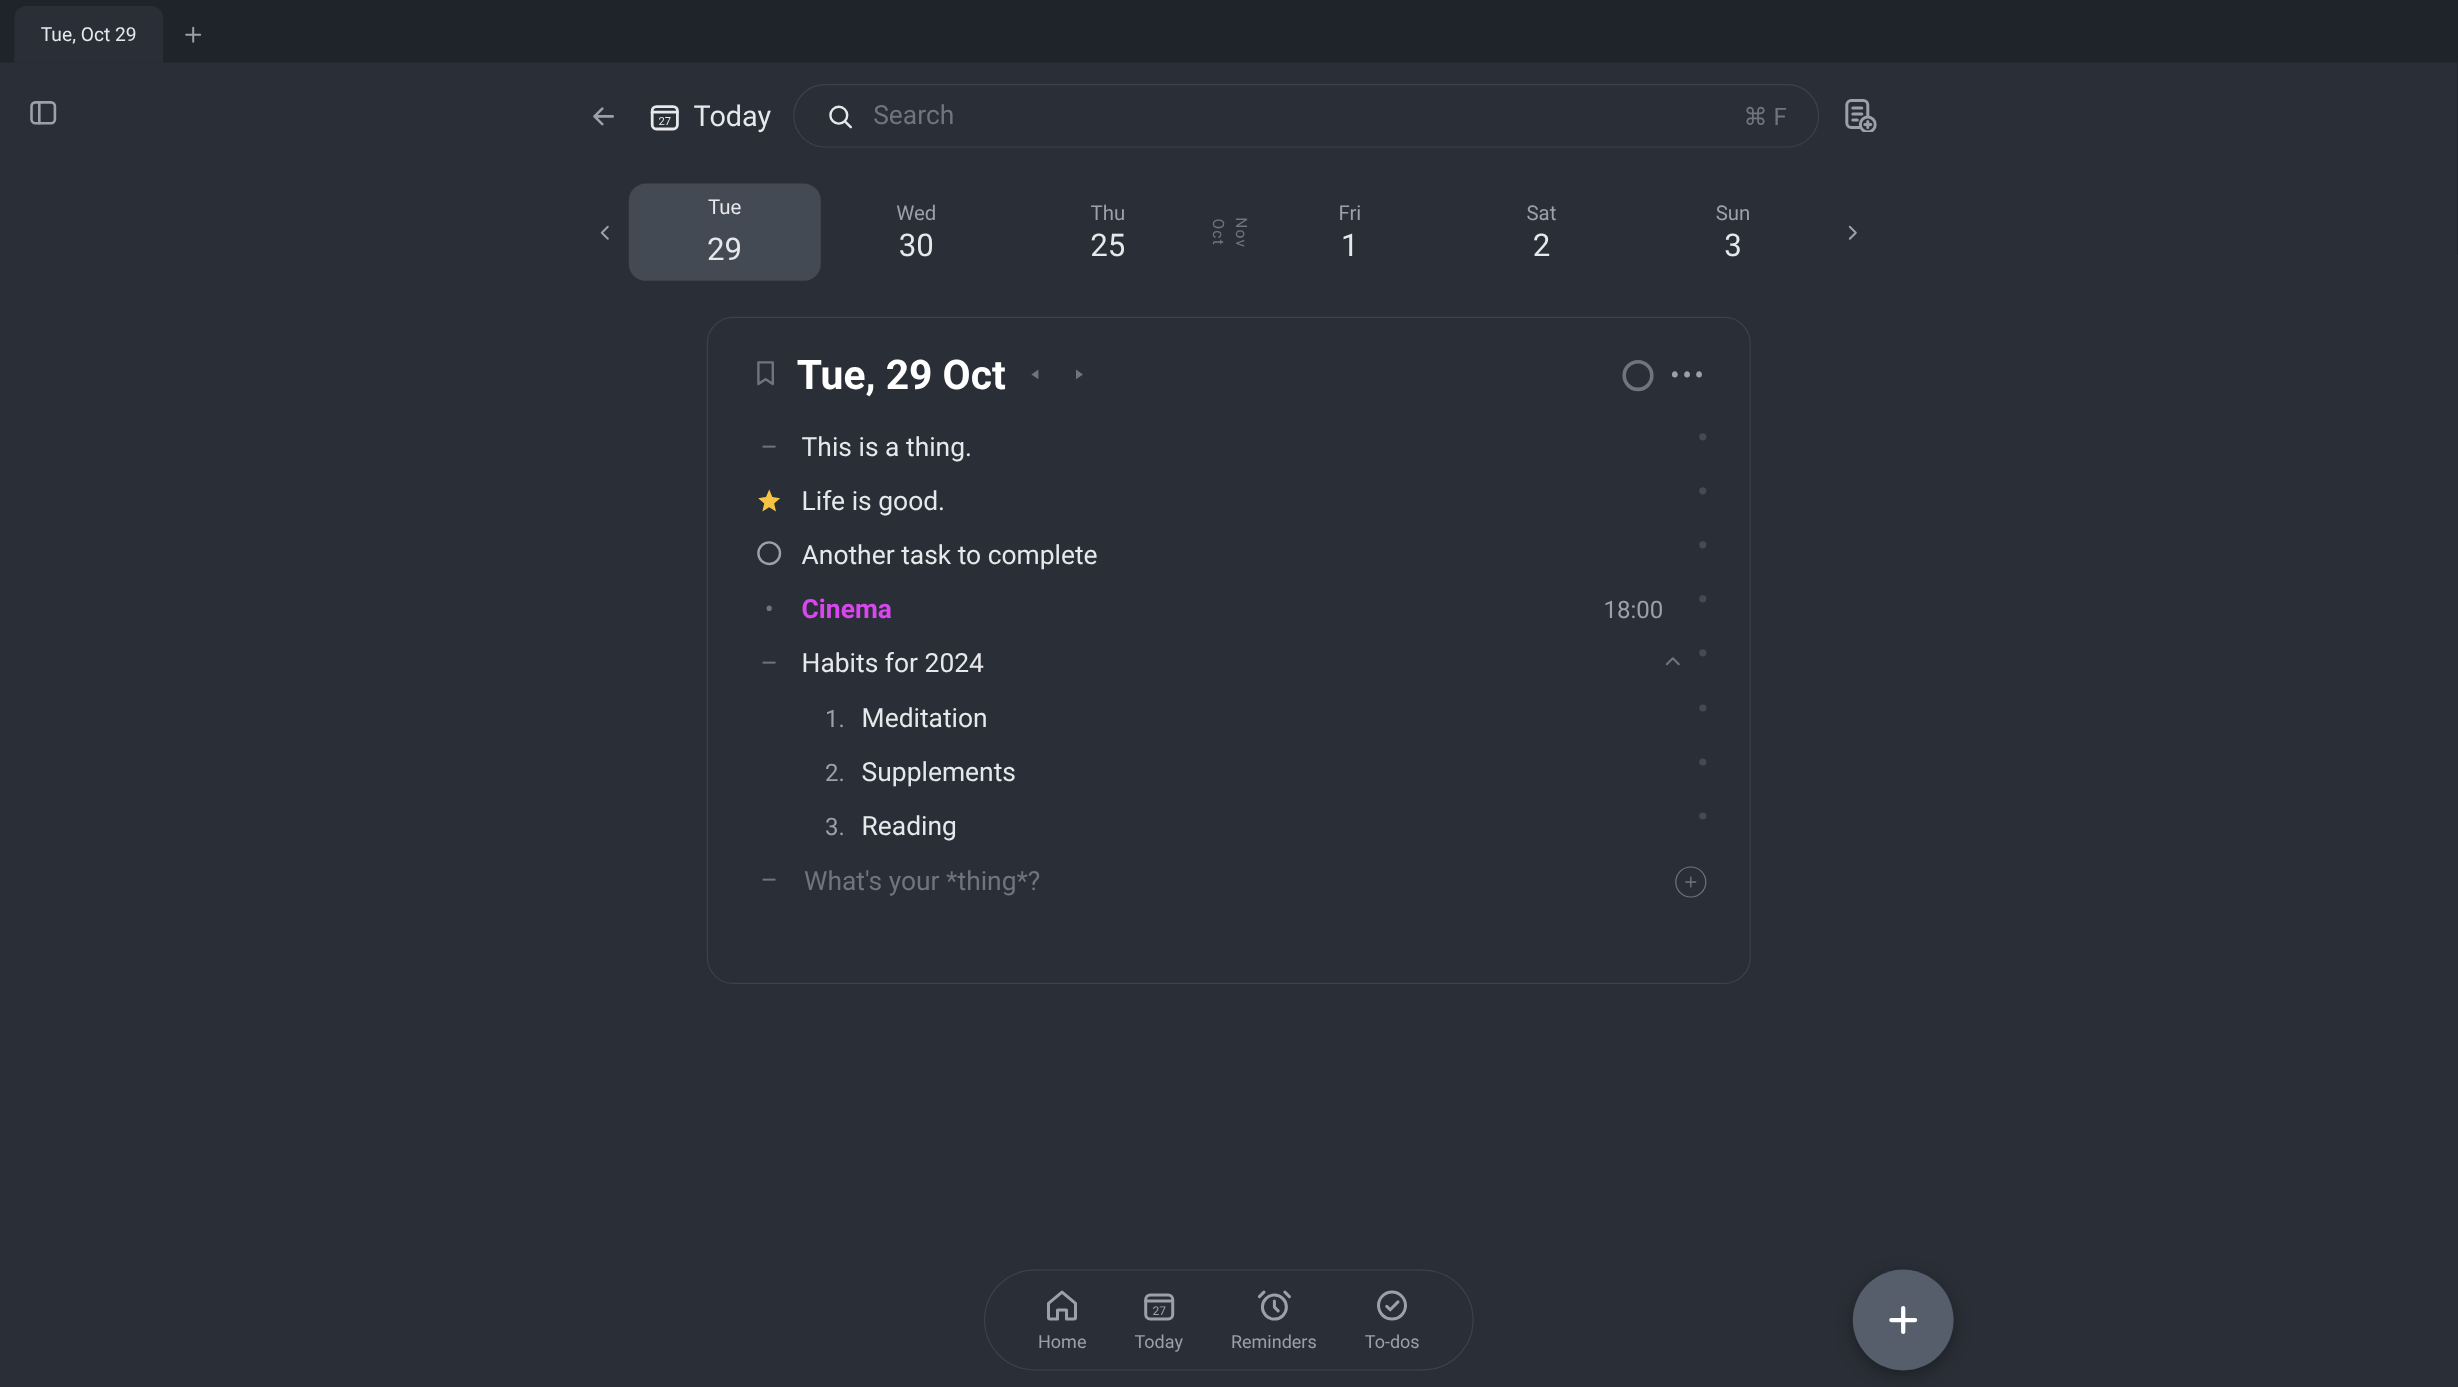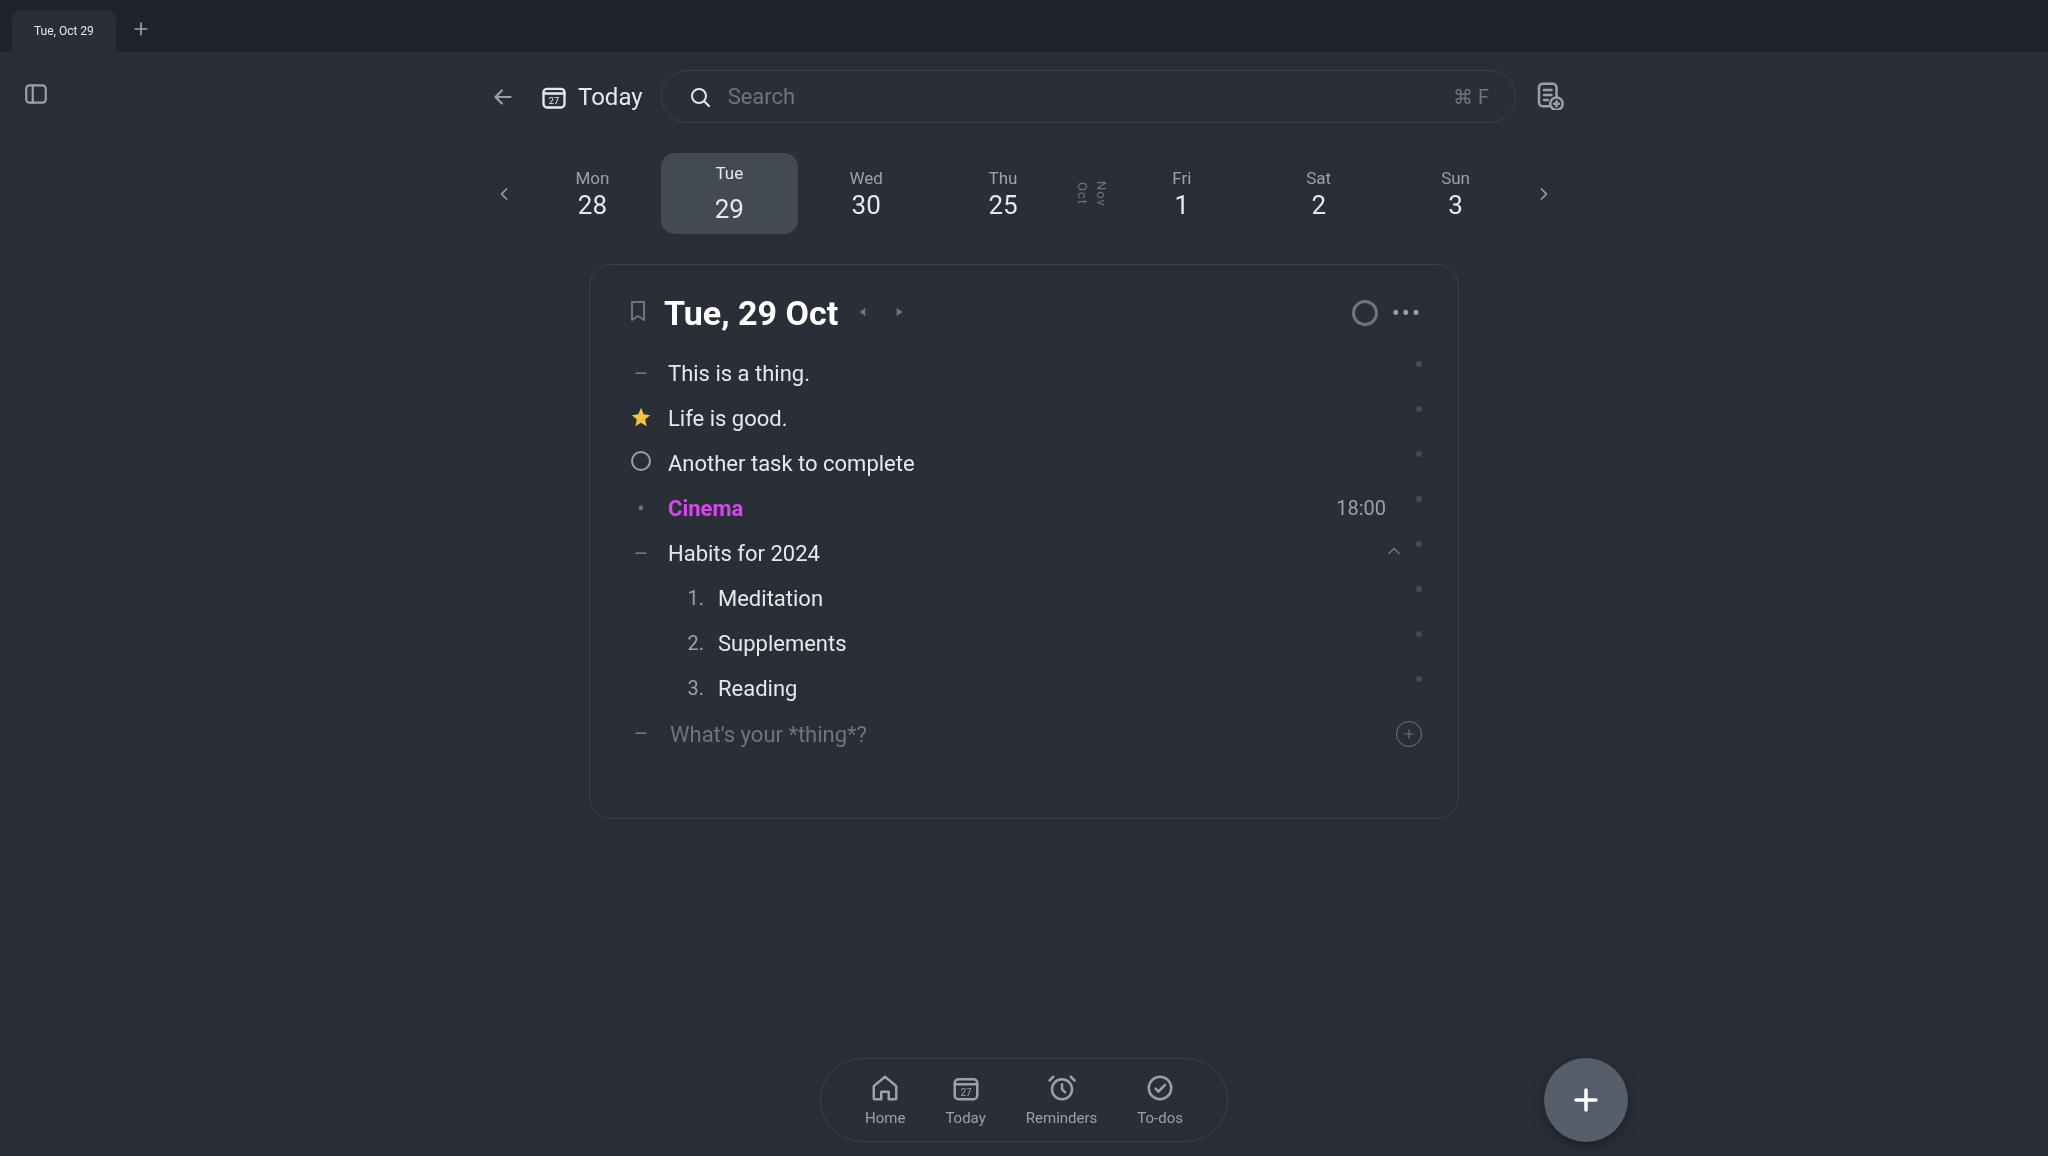--- a/index.html
+++ b/index.html
@@ -15,21 +15,21 @@
     --star:#f6c343;
     --bold:#ffffff;
     --accent:#565e6b;
   }
   *{box-sizing:border-box;font-family:-apple-system,BlinkMacSystemFont,"Segoe UI",Roboto,Helvetica,Arial,sans-serif;}
   html,body{margin:0;padding:0;width:2048px;height:1156px;background:var(--bg-darker);color:var(--text);overflow:hidden;}
   body{display:flex;flex-direction:column;}
 
   
   .tabstrip{height:52px;background:var(--bg-darker);display:flex;align-items:flex-end;padding:4px 12px 0 12px;}
-  .tab{background:var(--bg-tab);color:var(--text);padding:14px 22px;border-radius:10px 10px 0 0;font-size:12px;display:flex;align-items:center;gap:8px;margin-right:6px;}
+  .tab{background:var(--bg-tab);color:var(--text);padding:14px 22px;border-radius:10px 10px 0 0;font-size:16px;display:flex;align-items:center;gap:8px;margin-right:6px;}
   .tab-new{width:38px;height:38px;display:flex;align-items:center;justify-content:center;color:var(--text-dim);font-size:28px;cursor:pointer;border-radius:8px;margin-bottom:4px;}
 
   
   .workspace{flex:1;background:var(--bg);display:flex;position:relative;}
 
   .side-toggle{position:absolute;top:28px;left:22px;width:28px;height:28px;display:flex;align-items:center;justify-content:center;color:var(--text-dim);cursor:pointer;}
 
   .center{flex:1;display:flex;flex-direction:column;align-items:center;}
 
   
@@ -152,24 +152,20 @@
       </div>
     </div>
 
     <div class="date-strip">
       <div class="chev">
         <svg width="20" height="20" viewBox="0 0 24 24" fill="none" stroke="currentColor" stroke-width="2" stroke-linecap="round" stroke-linejoin="round">
             <path d="m15 18-6-6 6-6"></path>
           </svg>
       </div>
       <div class="dates">
-        <div class="day">
-            <span class="dow">Mon</span>
-            <span class="num">28</span>
-          </div>
         <div class="day active">
             <span class="dow">Tue</span>
             <span class="num">29</span>
           </div>
         <div class="day">
             <span class="dow">Wed</span>
             <span class="num">30</span>
           </div>
         <div class="day">
             <span class="dow">Thu</span>

